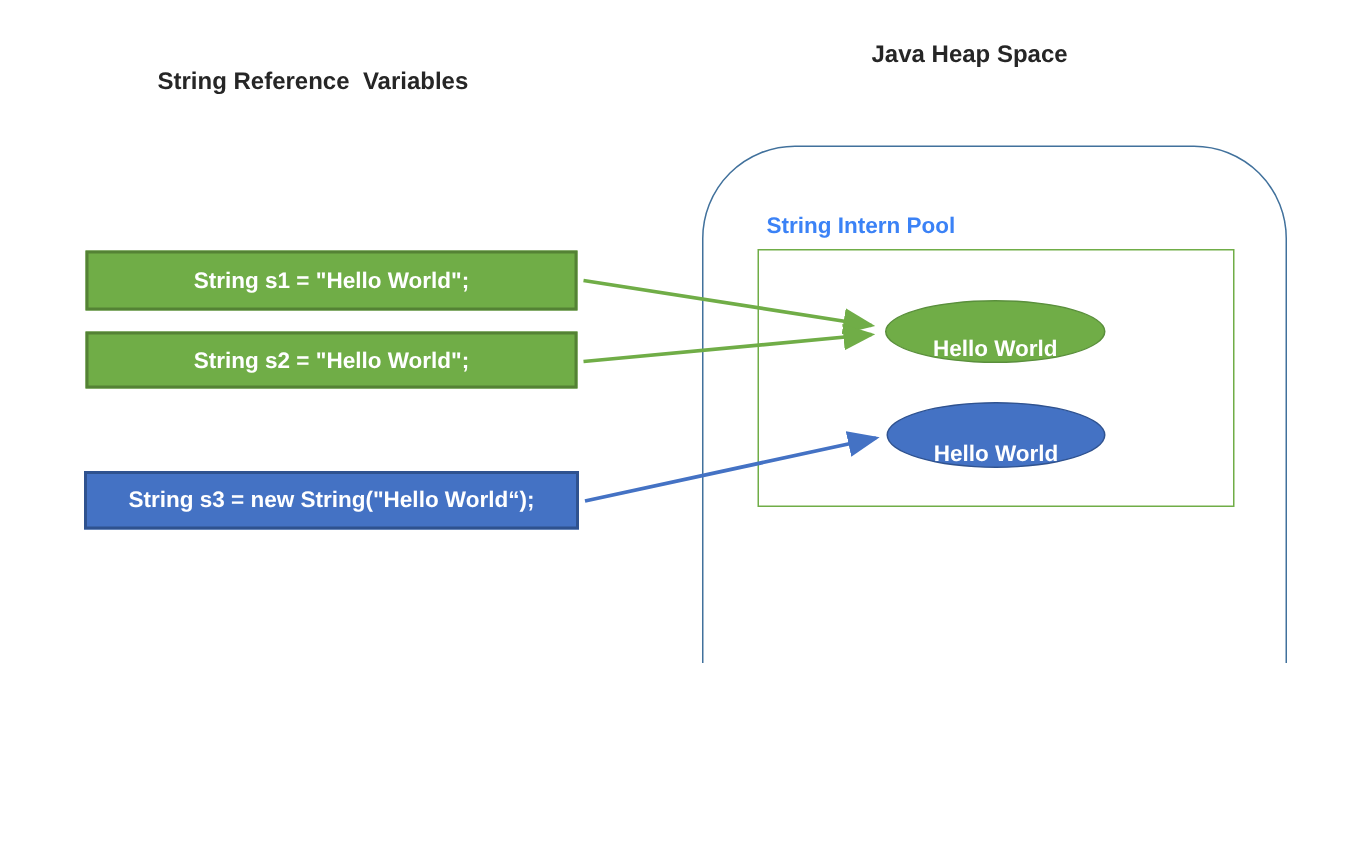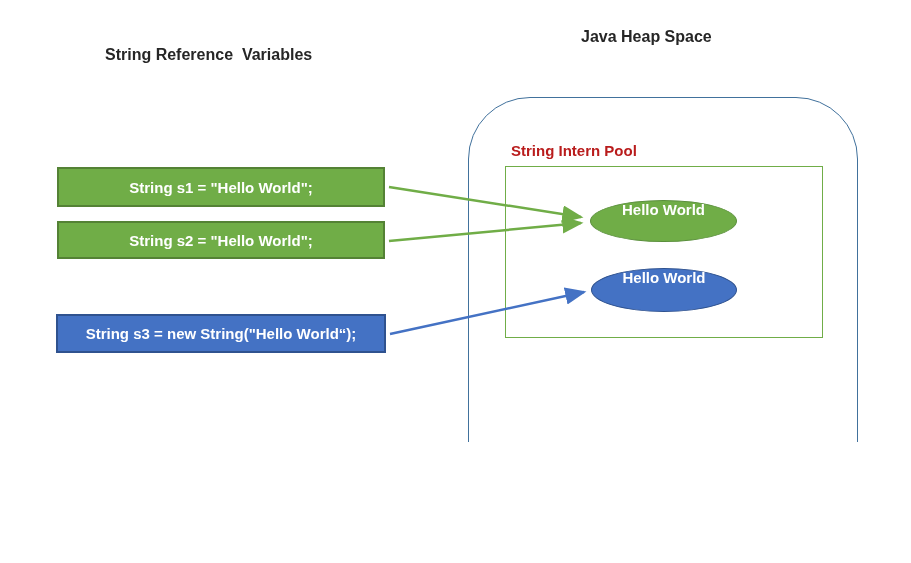--- a/index.html
+++ b/index.html
@@ -30,21 +30,21 @@
     width: 390px; height: 408px;
     border: 1px solid #41719C;
     border-radius: 62px;
     background: transparent;
   }
 
   .intern-pool-label {
     position: absolute;
     left: 511px; top: 142px;
     font-size: 15px;
-    color: #b91c1c;
+    color: #3b82f6;
     white-space: pre;
   }
 
   .intern-pool-box {
     position: absolute;
     left: 505px; top: 166px;
     width: 318px; height: 172px;
     border: 1px solid #70AD47;
     background: transparent;
   }
@@ -66,21 +66,21 @@
     background: #4472C4;
     border: 2px solid #2F528F;
   }
   .ref-box-s1 { left: 57px; top: 167px; width: 328px; height: 40px; }
   .ref-box-s2 { left: 57px; top: 221px; width: 328px; height: 38px; }
   .ref-box-s3 { left: 56px; top: 314px; width: 330px; height: 39px; }
 
   .pool-ellipse {
     position: absolute;
     display: flex;
-    align-items: flex-start;
+    align-items: flex-end;
     justify-content: center;
     border-radius: 50%;
     color: #ffffff;
     font-size: 15px;
     white-space: pre;
   }
   .pool-ellipse.green {
     left: 590px; top: 200px;
     width: 147px; height: 42px;
     background: #70AD47;

